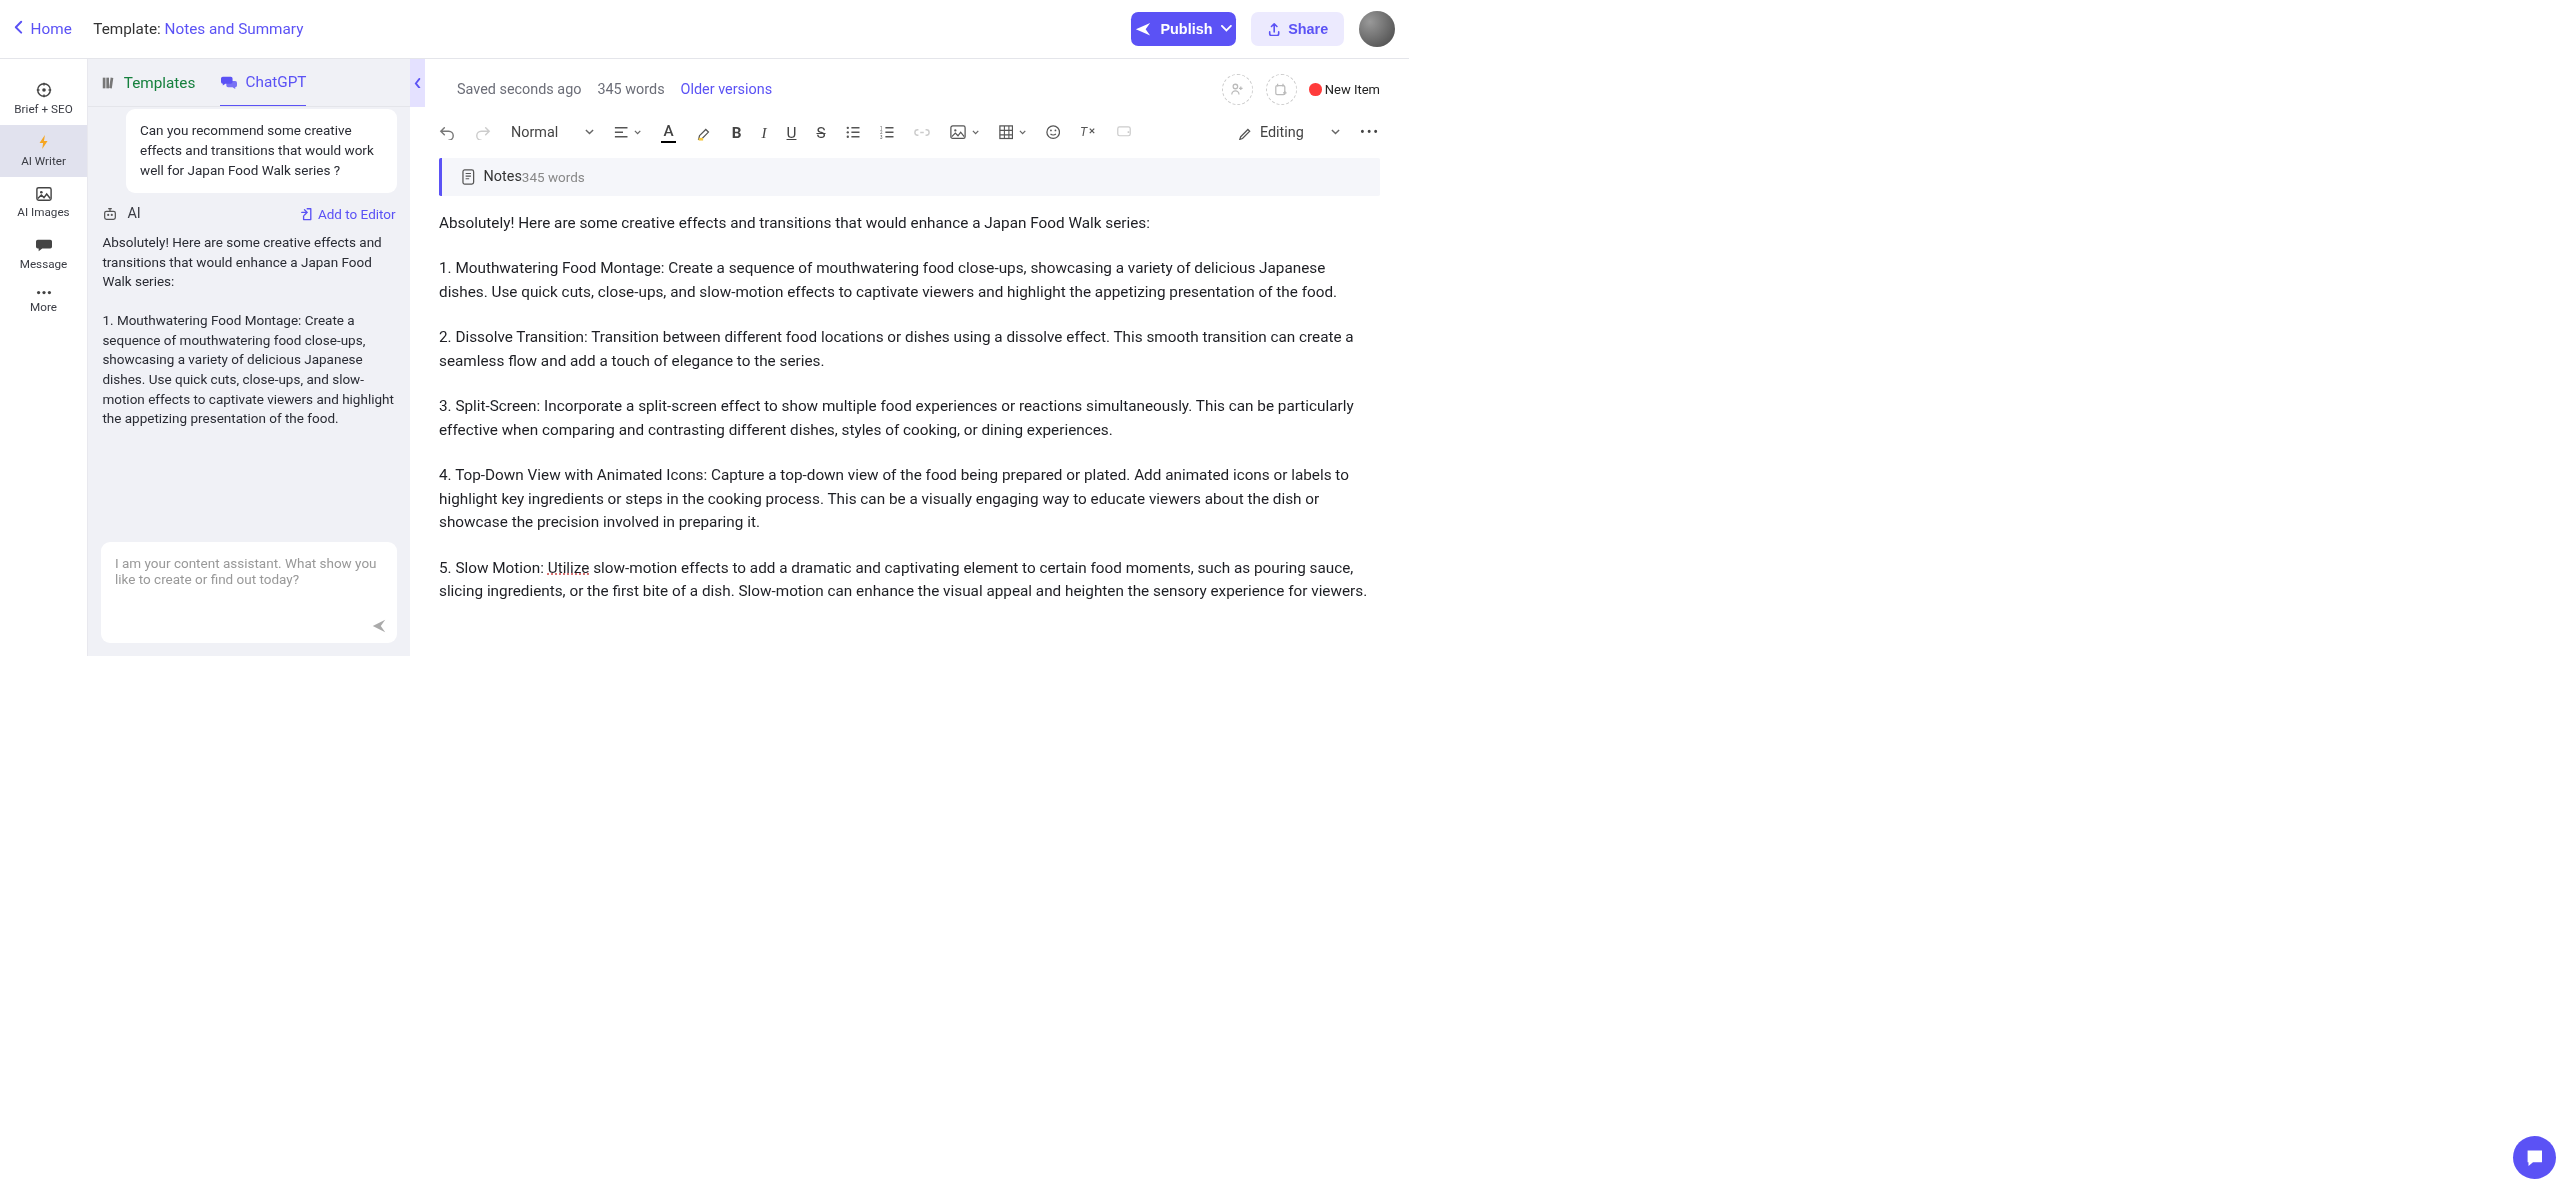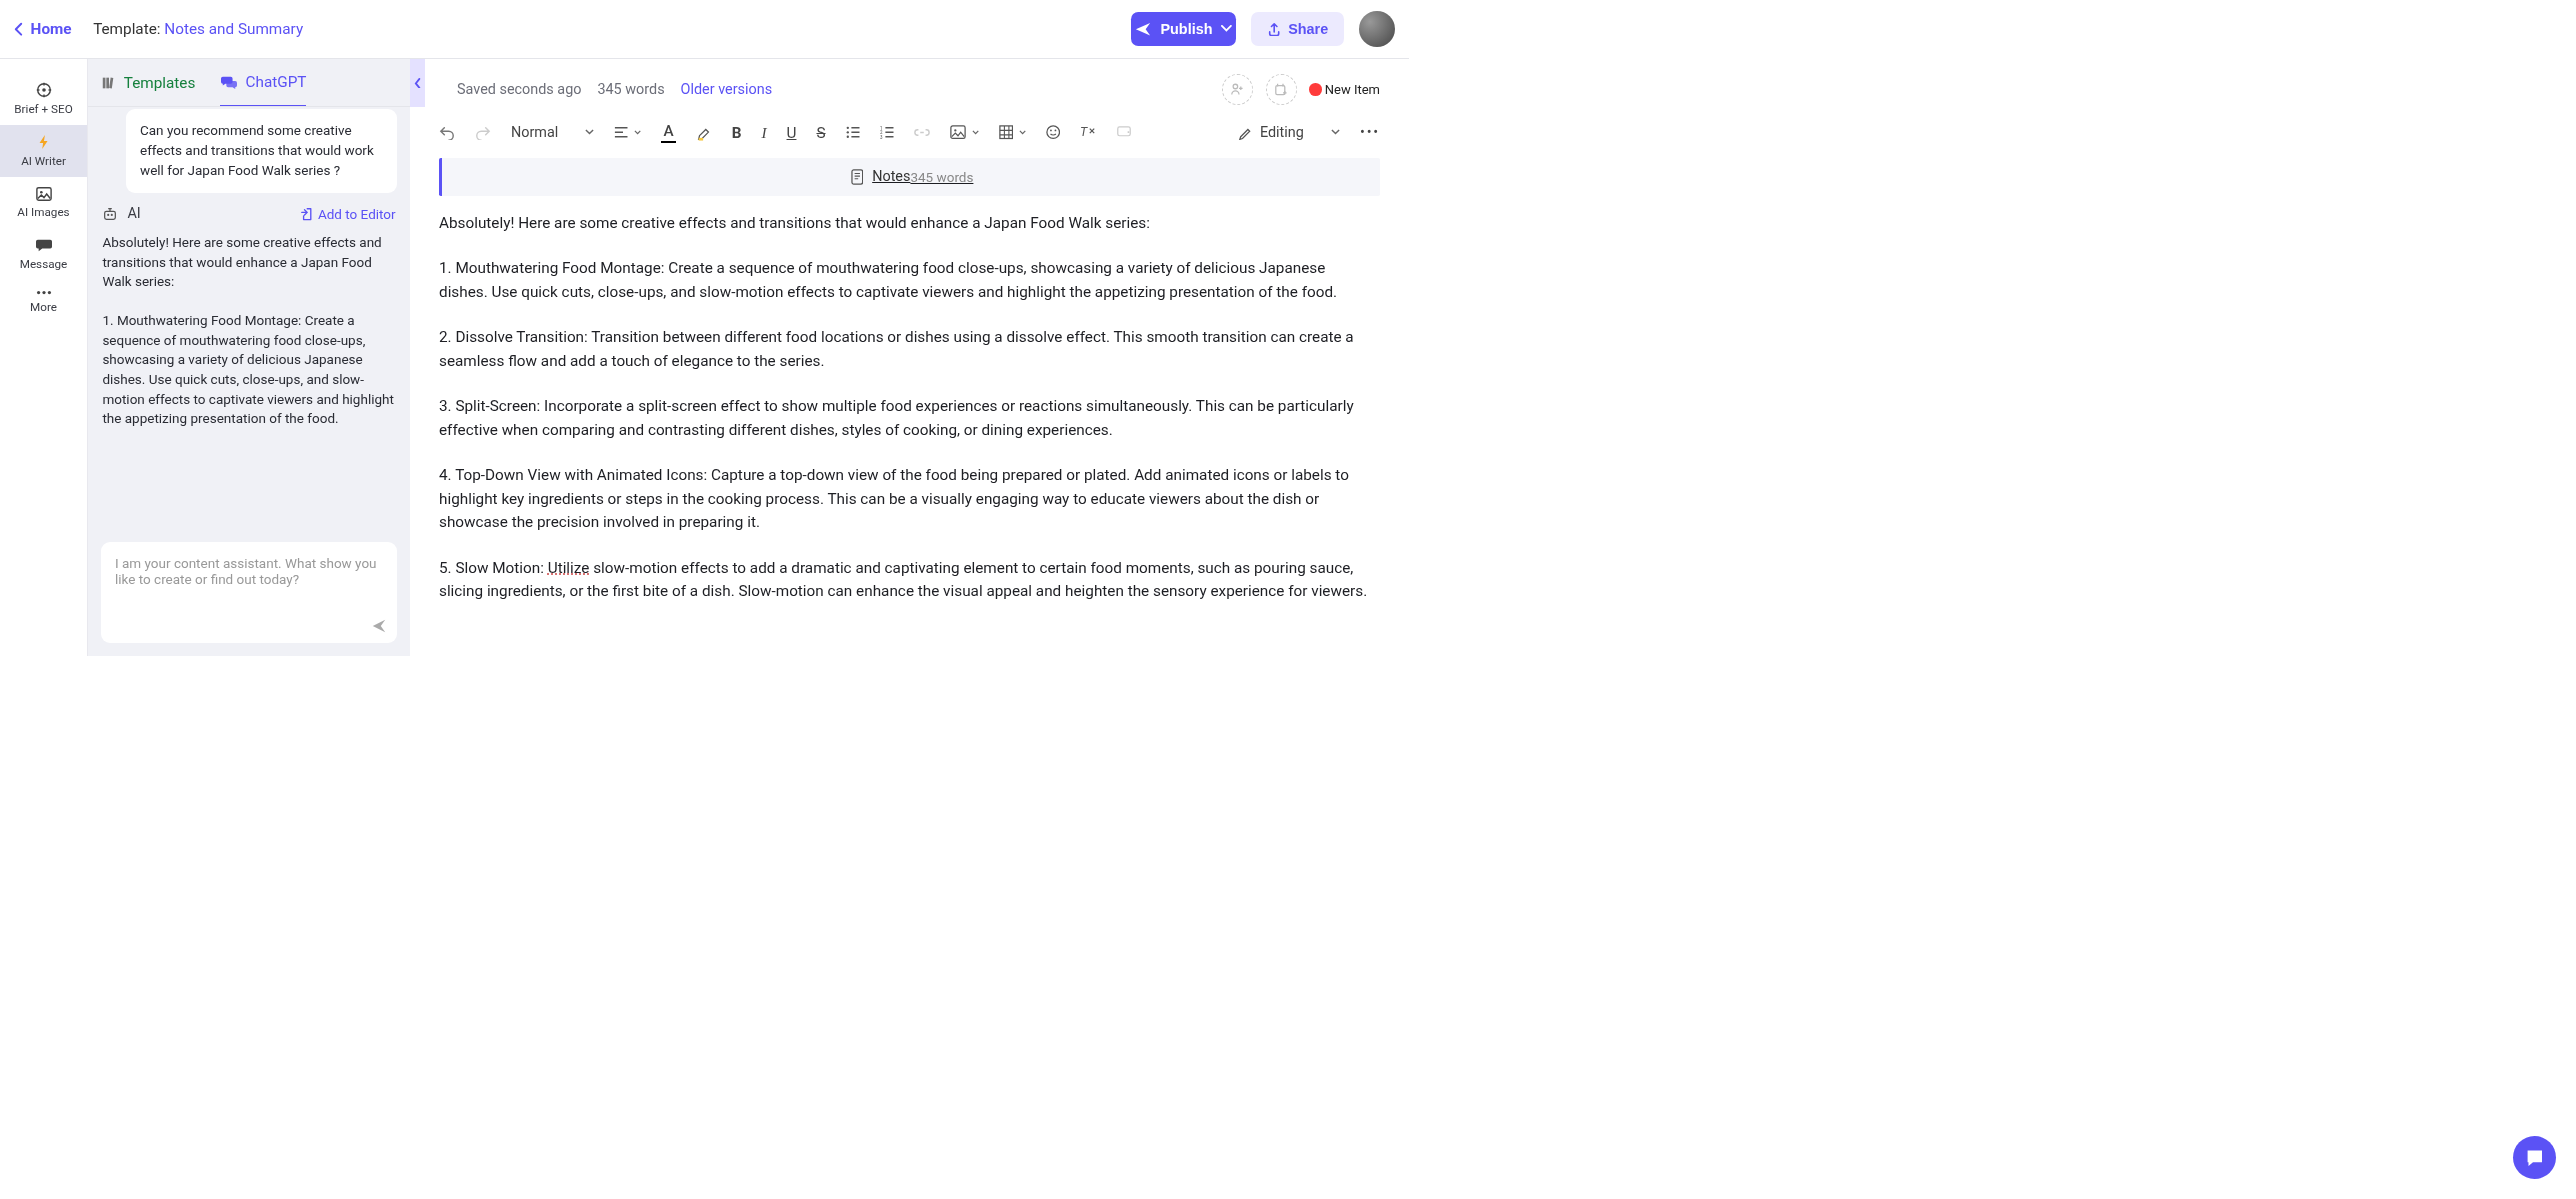--- a/index.html
+++ b/index.html
@@ -1,21 +1,21 @@
 <!DOCTYPE html>
 <html style="font-size:14.4px"><head>
 <meta charset="utf-8">
 <style>
   * { box-sizing: border-box; margin: 0; padding: 0; }
   body { font-family: -apple-system, BlinkMacSystemFont, "Segoe UI", Roboto, Arial, sans-serif; background: #fff; color: #1c1d22; width: 1409px; height: 656px; overflow: hidden; }
   
   
   .top-header { display: flex; align-items: center; justify-content: space-between; height: 59px; border-bottom: 0.9px solid #e4e5ea; padding: 0 14.4px; }
   .top-left { display: flex; align-items: center; gap: 21.6px; }
-  .home-link { display: flex; align-items: center; gap: 7.2px; color: #5b52f5; font-size: 15.3px; font-weight: 700; cursor: pointer; }
+  .home-link { display: flex; align-items: flex-start; gap: 7.2px; color: #5b52f5; font-size: 15.3px; font-weight: 400; cursor: pointer; }
   .template-line { font-size: 15.3px; color: #333; }
   .template-link { color: #5b52f5; }
   .top-right { display: flex; align-items: center; gap: 14.4px; }
   .btn-publish { background: #5b52f5; color: #fff; border: none; border-radius: 7.2px; padding: 9px 4px; font-size: 14.4px; font-weight: 600; display: flex; align-items: center; gap: 9px; cursor: pointer; }
   .btn-share { background: #eceafe; color: #5b52f5; border: none; border-radius: 7.2px; padding: 9px 16px; font-size: 14.4px; font-weight: 600; display: flex; align-items: center; gap: 7.2px; cursor: pointer; }
   .avatar { width: 36px; height: 36px; border-radius: 50%; background: #333 radial-gradient(circle at 30% 30%, #999, #444); }
   
   
   .layout { display: flex; height: calc(656px - 59px); }
   
@@ -57,21 +57,21 @@
   
   .toolbar { display: flex; align-items: center; gap: 20px; height: 50px; font-size: 14.4px; color: #444; flex-wrap: nowrap; }
   .tb-item { display: flex; align-items: center; gap: 5.4px; cursor: pointer; }
   .tb-disabled { color: #c0c0c8; }
   .fmt-select { display: flex; align-items: center; gap: 27px; }
   .font-color { display: flex; flex-direction: column; align-items: center; gap:0.9px; }
   .font-underline { width: 14.4px; height: 2.7px; background: #000; }
   .editing-pill { display: flex; align-items: center; gap: 7.2px; margin-left: auto; }
   .more-dots { letter-spacing: 1.8px; }
   
-  .notes-banner { background: #f5f6fa; border-left: 3.6px solid #5b52f5; border-radius: 1.8px; height: 38px; display: flex; align-items: center; justify-content: center; padding: 0 18px 0 20px; margin-bottom: 16px; text-decoration: underline; }
+  .notes-banner { background: #f5f6fa; border-left: 3.6px solid #5b52f5; border-radius: 1.8px; height: 38px; display: flex; align-items: center; justify-content: flex-start; padding: 0 18px 0 20px; margin-bottom: 16px; }
   .notes-left { display: flex; align-items: center; gap: 9px; font-size: 14.4px; color: #333; }
   .notes-right { color: #888; font-size: 13.5px; }
   
   .doc { flex: 1; overflow-y: auto; font-size: 15.3px; line-height: 1.55; color: #1e1f24; padding-right: 7.2px; }
   .doc p { margin-bottom: 21.6px; }
   .sp-underline { text-decoration: underline dotted #c44; }
   
   .chat-float { position: absolute; right: 20px; bottom: 20px; width: 43px; height: 43px; border-radius: 50%; background: #5b52f5; display: flex; align-items: center; justify-content: center; color: #fff; font-size: 20px; cursor: pointer; }
   svg { display: block; }
 </style>

